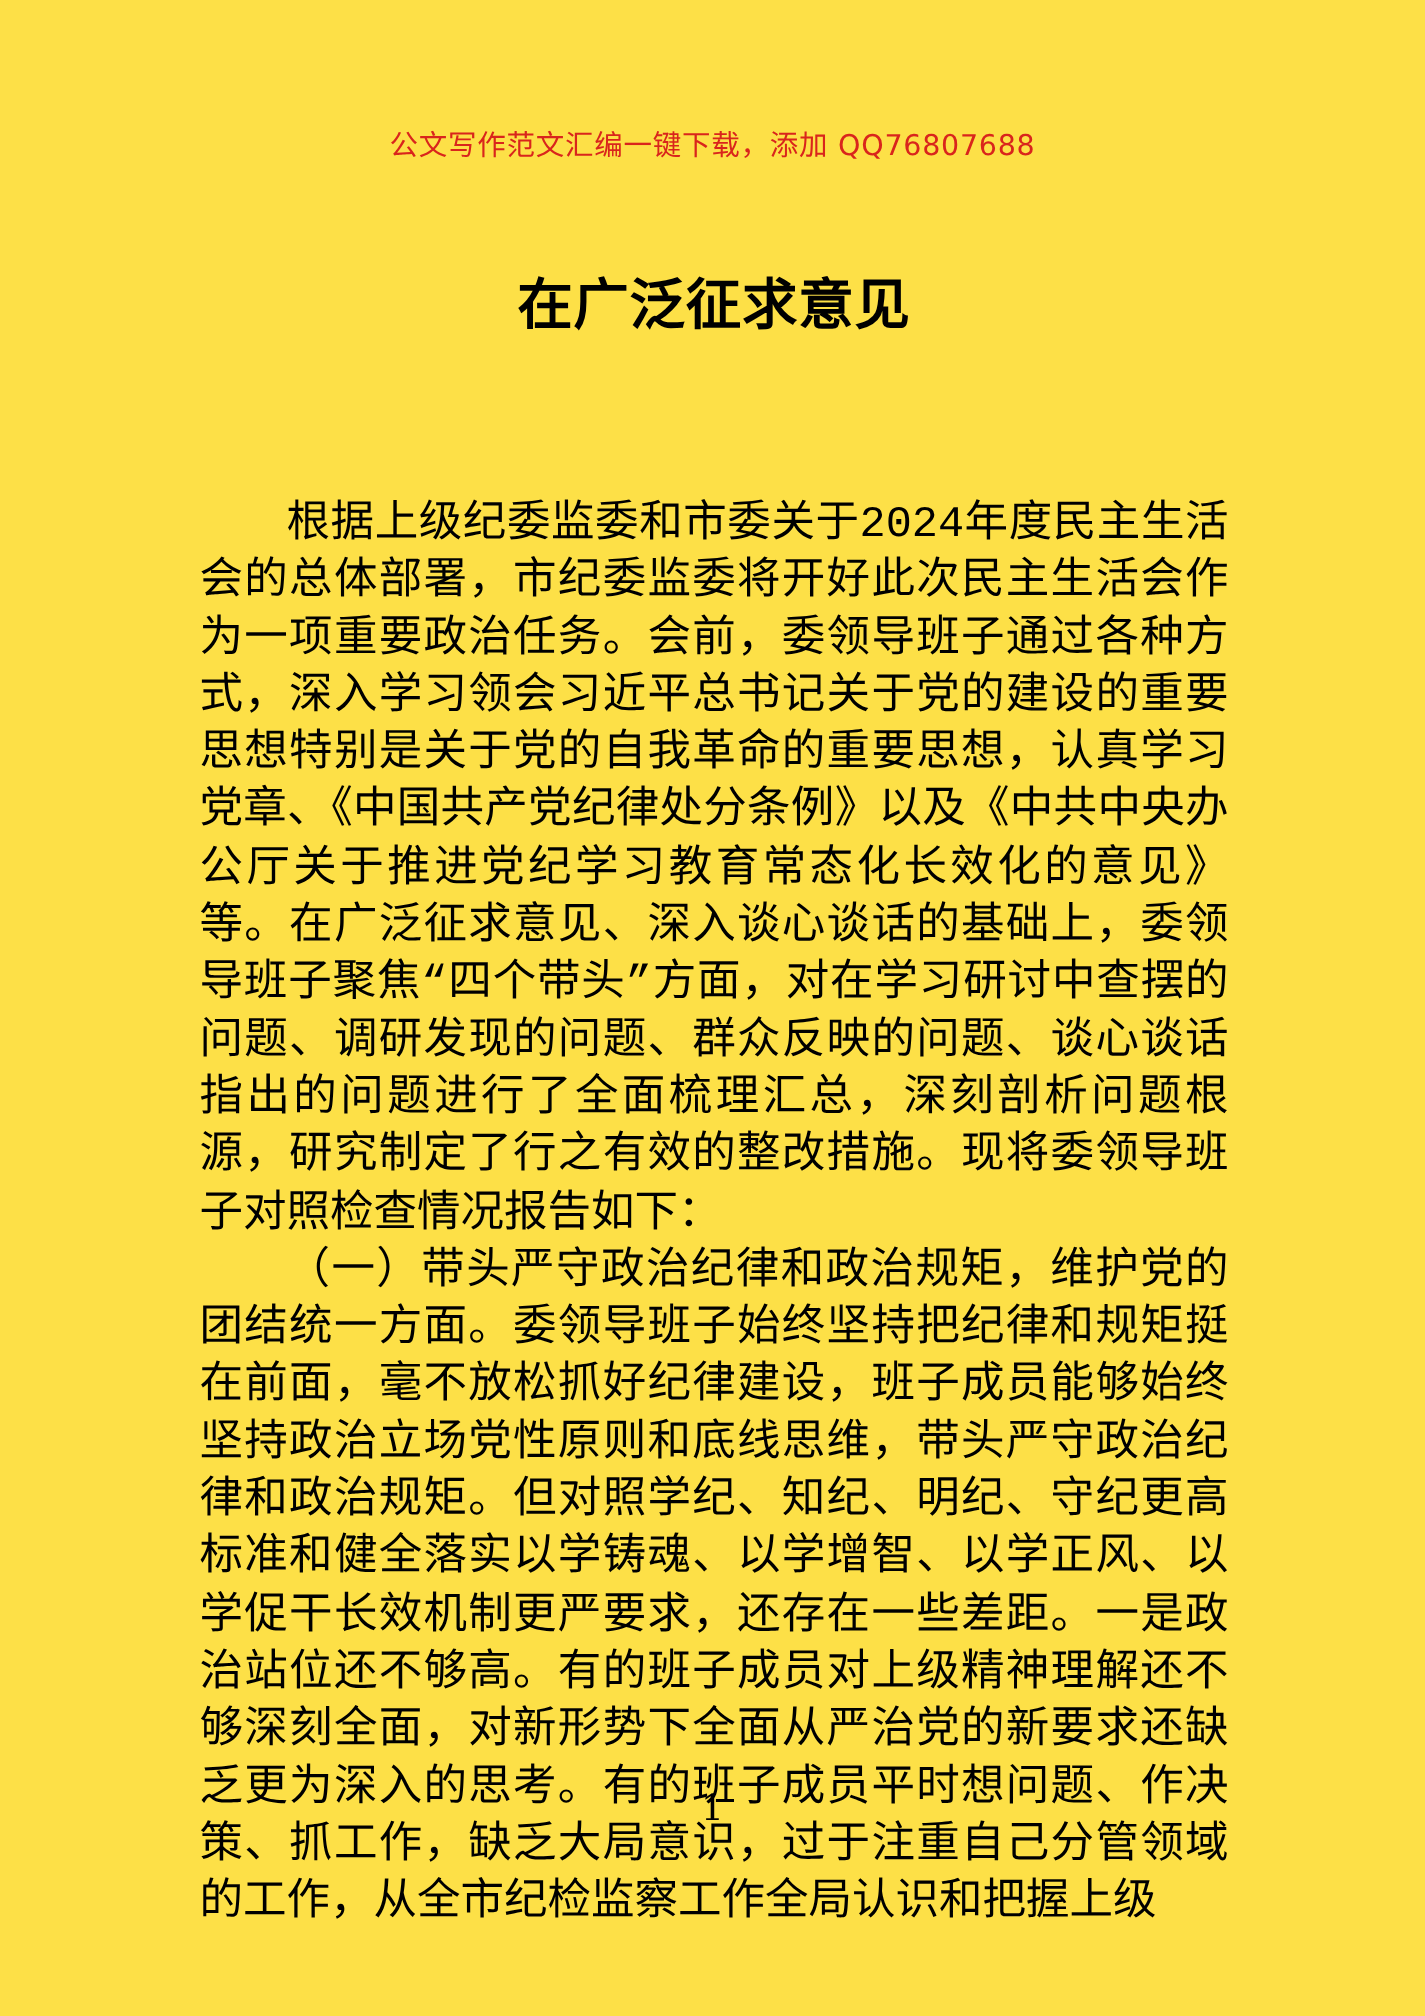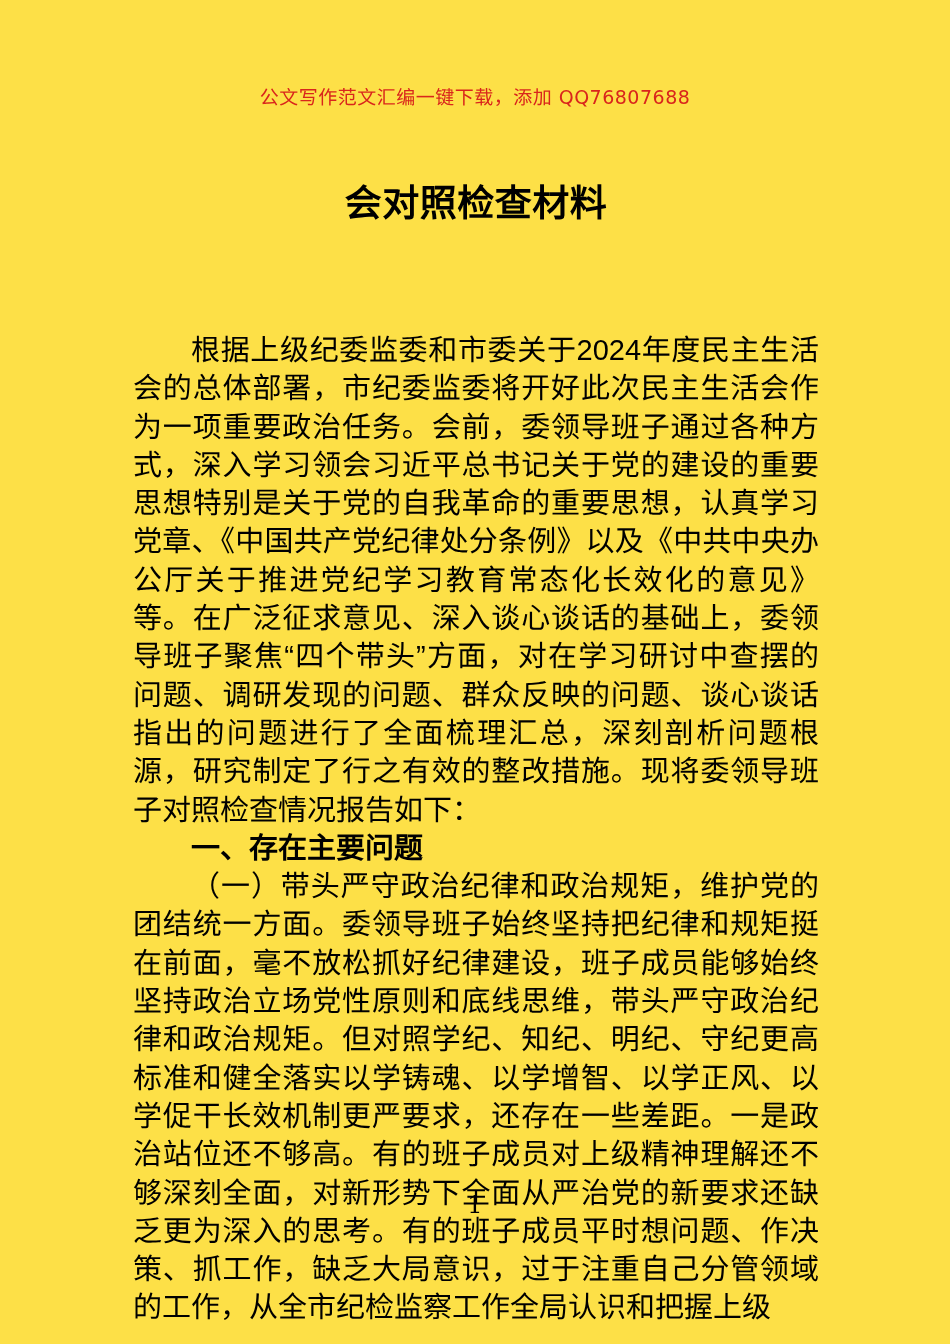--- a/index.html
+++ b/index.html
@@ -51,21 +51,21 @@
   .doc-title .title-line {
     display: block;
   }
 
   
   .body-block {
     position: absolute;
     top: 331px;
     left: 133px;
     width: 686px;
-    font-family: Liberation Sans, sans-serif;
+    font-family: Liberation Mono, monospace;
     font-size: 29px;
     line-height: 38.3px;
     color: #000000;
     text-align: justify;
     text-justify: inter-character;
   }
 
   .para {
     margin: 0;
     text-indent: 2em;
@@ -92,24 +92,23 @@
   }
 </style>
 </head>
 <body>
 
 <div class="page">
 
   <div class="promo-header">公文写作范文汇编一键下载，添加 QQ76807688</div>
 
   <div class="doc-title">
-    <span class="title-line">会对照检查材料</span>
+    <span class="title-line">在广泛征求意见</span>
   </div>
 
   <div class="body-block">
     <p class="para">根据上级纪委监委和市委关于2024年度民主生活会的总体部署，市纪委监委将开好此次民主生活会作为一项重要政治任务。会前，委领导班子通过各种方式，深入学习领会习近平总书记关于党的建设的重要思想特别是关于党的自我革命的重要思想，认真学习党章、《中国共产党纪律处分条例》以及《中共中央办公厅关于推进党纪学习教育常态化长效化的意见》等。在广泛征求意见、深入谈心谈话的基础上，委领导班子聚焦“四个带头”方面，对在学习研讨中查摆的问题、调研发现的问题、群众反映的问题、谈心谈话指出的问题进行了全面梳理汇总，深刻剖析问题根源，研究制定了行之有效的整改措施。现将委领导班子对照检查情况报告如下：</p>
-    <p class="para section-heading">一、存在主要问题</p>
     <p class="para">（一）带头严守政治纪律和政治规矩，维护党的团结统一方面。委领导班子始终坚持把纪律和规矩挺在前面，毫不放松抓好纪律建设，班子成员能够始终坚持政治立场党性原则和底线思维，带头严守政治纪律和政治规矩。但对照学纪、知纪、明纪、守纪更高标准和健全落实以学铸魂、以学增智、以学正风、以学促干长效机制更严要求，还存在一些差距。一是政治站位还不够高。有的班子成员对上级精神理解还不够深刻全面，对新形势下全面从严治党的新要求还缺乏更为深入的思考。有的班子成员平时想问题、作决策、抓工作，缺乏大局意识，过于注重自己分管领域的工作，从全市纪检监察工作全局认识和把握上级</p>
   </div>
 
   <div class="page-number">1</div>
 
 </div>
 
 </body></html>

